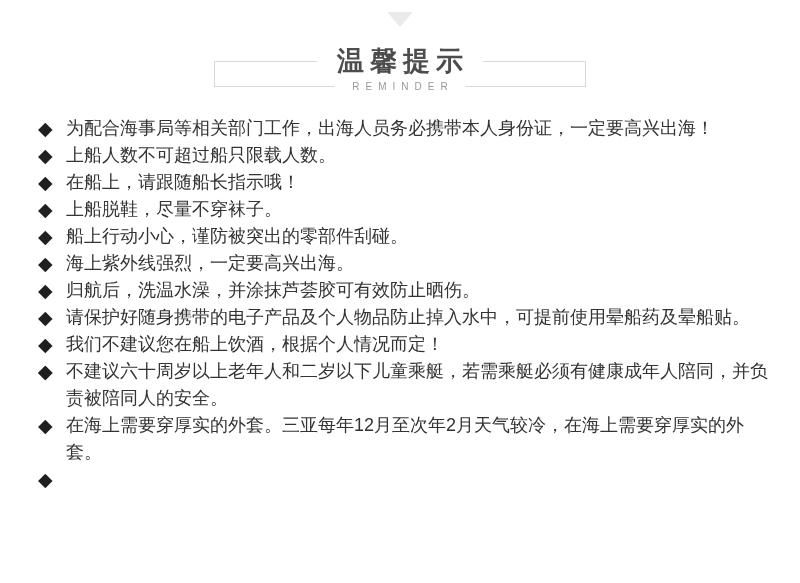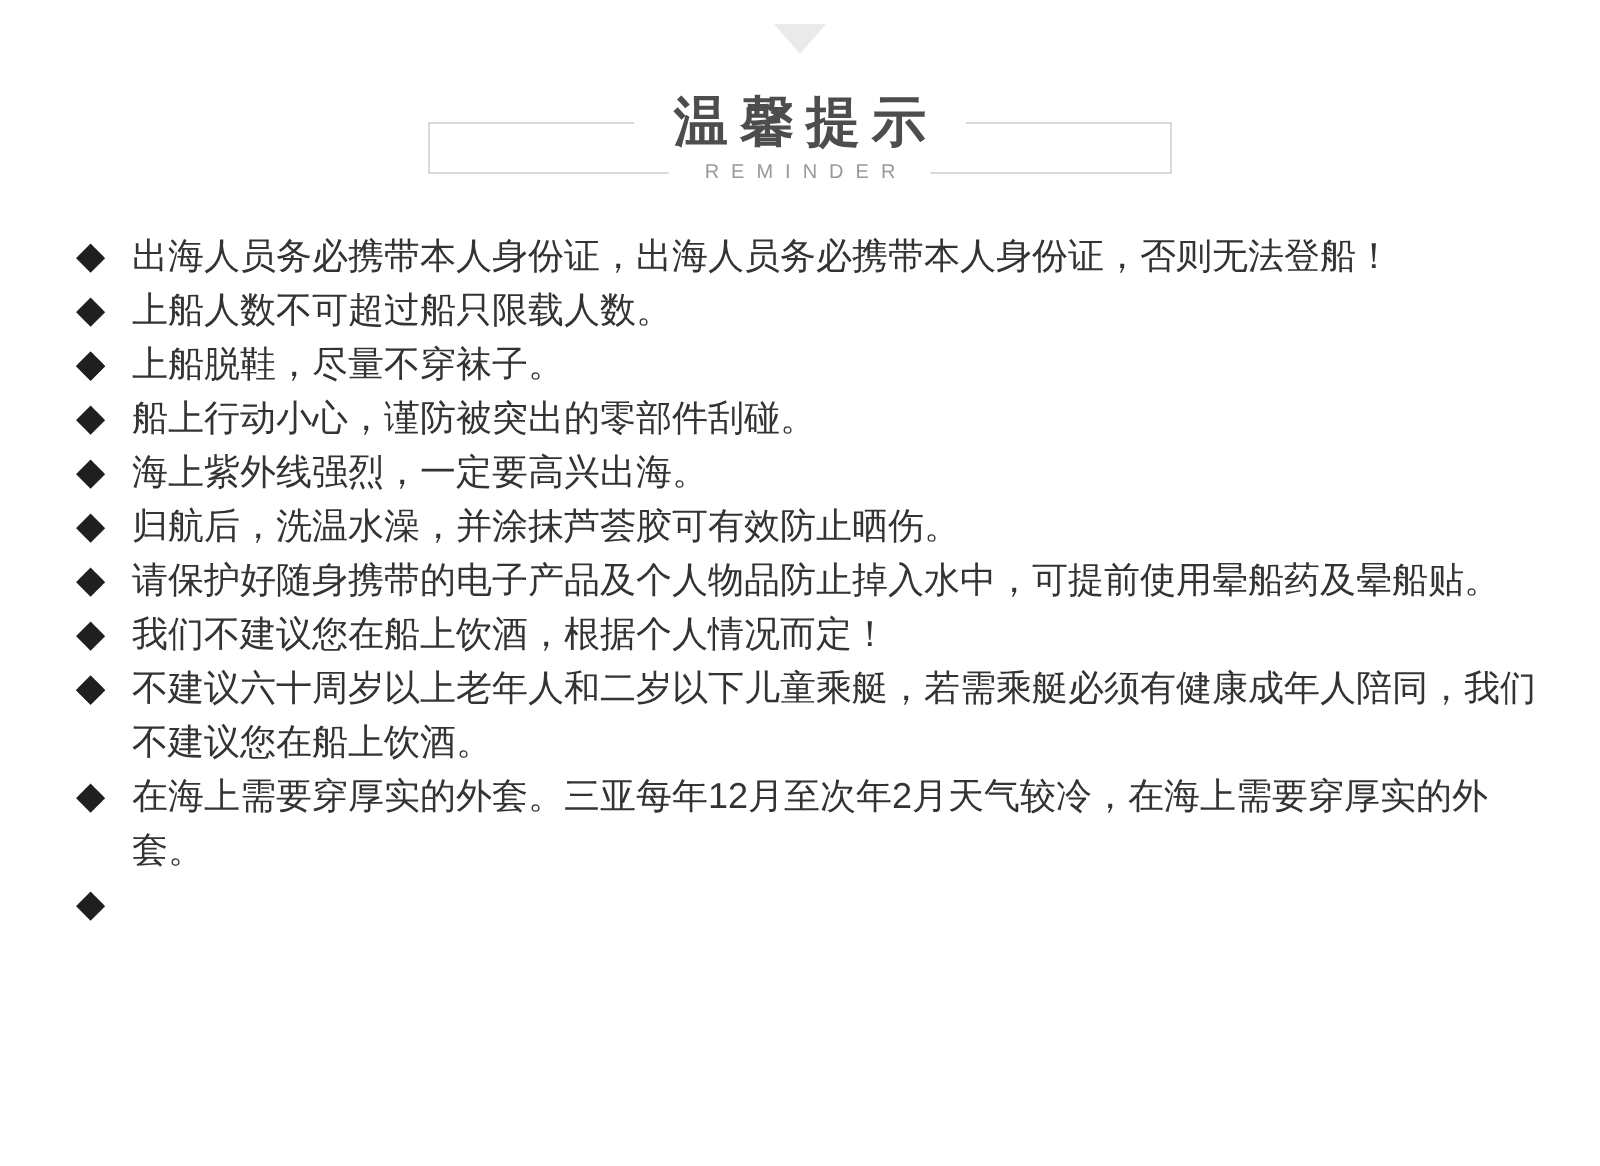--- a/index.html
+++ b/index.html
@@ -102,30 +102,31 @@
   <div class="header">
     <div class="header-box">
       <h1 class="title">温馨提示</h1>
       <div class="subtitle">REMINDER</div>
     </div>
   </div>
 
   <ul class="reminder-list">
     <li class="reminder-item">
       <span class="bullet">◆</span>
-      <span class="item-text">出海人员务必携带本人身份证，出海人员务必携带本人身份证，否则无法登船！</span>
+      <span class="item-text">为配合海事局等相关部门工作，出海人员务必携带本人身份证，一定要高兴出海！</span>
     </li>
 
     <li class="reminder-item">
       <span class="bullet">◆</span>
       <span class="item-text">上船人数不可超过船只限载人数。</span>
     </li>
 
     <li class="reminder-item">
       <span class="bullet">◆</span>
+      <span class="item-text">在船上，请跟随船长指示哦！</span>
     </li>
 
     <li class="reminder-item">
       <span class="bullet">◆</span>
       <span class="item-text">上船脱鞋，尽量不穿袜子。</span>
     </li>
 
     <li class="reminder-item">
       <span class="bullet">◆</span>
       <span class="item-text">船上行动小心，谨防被突出的零部件刮碰。</span>
@@ -150,21 +151,21 @@
       <span class="bullet">◆</span>
       <span class="item-text">我们不建议您在船上饮酒，根据个人情况而定！</span>
     </li>
 
     <li class="reminder-item">
       <span class="bullet">◆</span>
     </li>
 
     <li class="reminder-item">
       <span class="bullet">◆</span>
-      <span class="item-text">不建议六十周岁以上老年人和二岁以下儿童乘艇，若需乘艇必须有健康成年人陪同，我们不建议您在船上饮酒。</span>
+      <span class="item-text">不建议六十周岁以上老年人和二岁以下儿童乘艇，若需乘艇必须有健康成年人陪同，并负责被陪同人的安全。</span>
     </li>
 
     <li class="reminder-item">
       <span class="bullet">◆</span>
       <span class="item-text">在海上需要穿厚实的外套。三亚每年12月至次年2月天气较冷，在海上需要穿厚实的外套。</span>
     </li>
 
     <li class="reminder-item">
       <span class="bullet">◆</span>
     </li>

